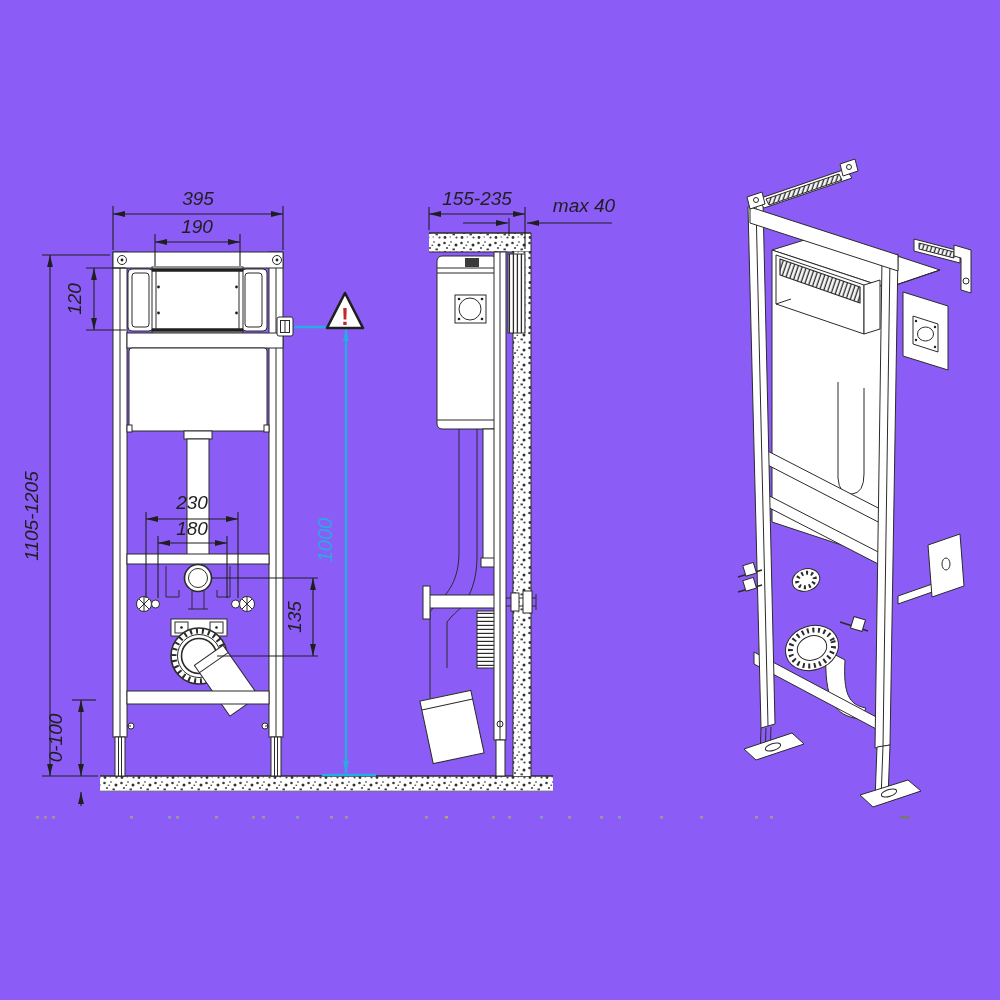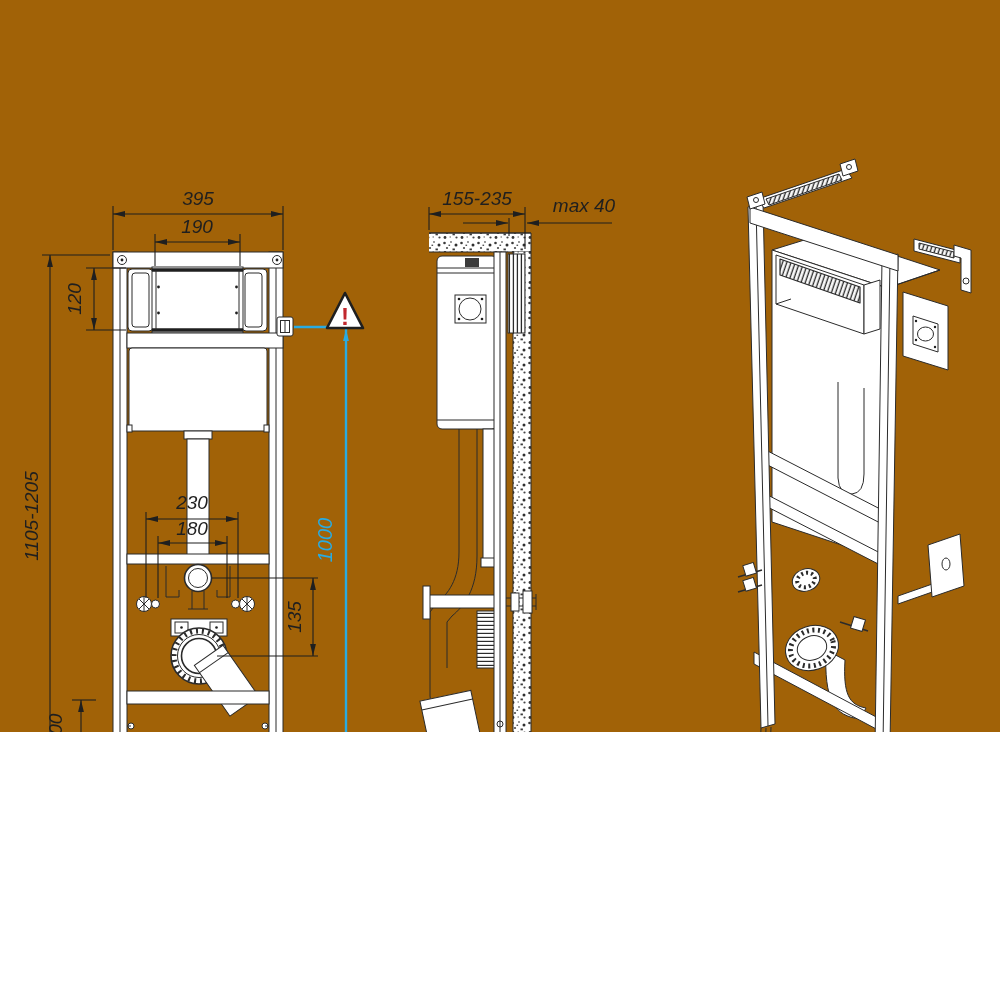--- a/index.html
+++ b/index.html
@@ -1,16 +1,16 @@
 <!DOCTYPE html>
 <html><head>
 <meta charset="utf-8">
 <style>
   html,body{margin:0;padding:0;background:#ffffff;}
-  .canvas{position:relative;width:1000px;height:732px;background:#a16207;overflow:hidden;
+  .canvas{position:relative;width:1000px;height:1000px;background:#8b5cf6;overflow:hidden;
           font-family:"Liberation Sans", sans-serif;}
   svg{position:absolute;left:0;top:0;}
   text{font-family:"Liberation Sans", sans-serif;font-style:italic;fill:#1f1f1f;}
   .dimtxt{font-size:19px;}
   .dimtxt-cyan{font-size:20px;fill:#29abe2;}
   .warntxt{font-size:24px;font-weight:bold;fill:#c1272d;font-style:normal;}
   .thin{stroke:#2b2b2b;stroke-width:1;fill:none;}
   .med{stroke:#2b2b2b;stroke-width:1.6;fill:none;}
   .thick{stroke:#1f1f1f;stroke-width:3.5;fill:none;}
   .dim{stroke:#1f1f1f;stroke-width:1.1;fill:none;}

